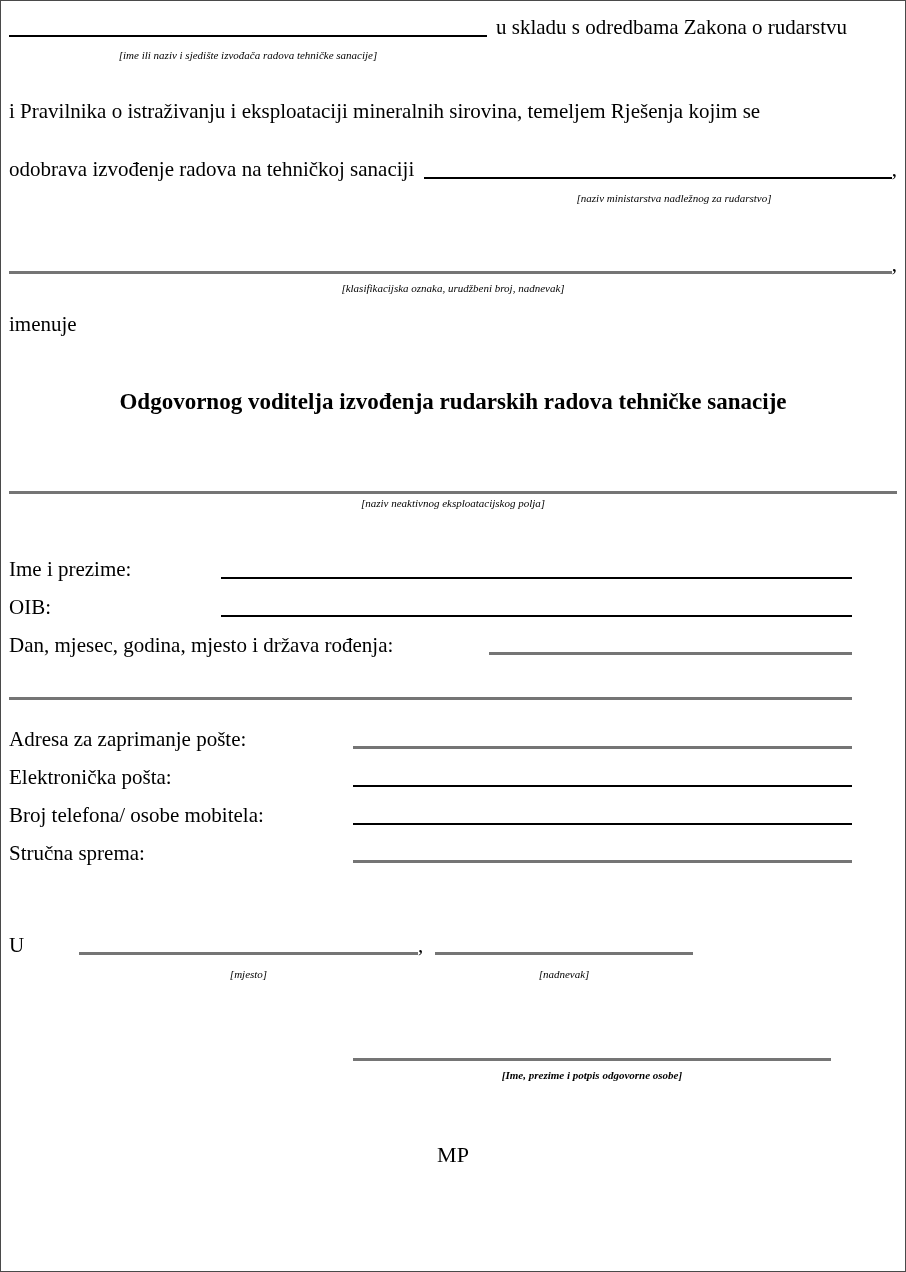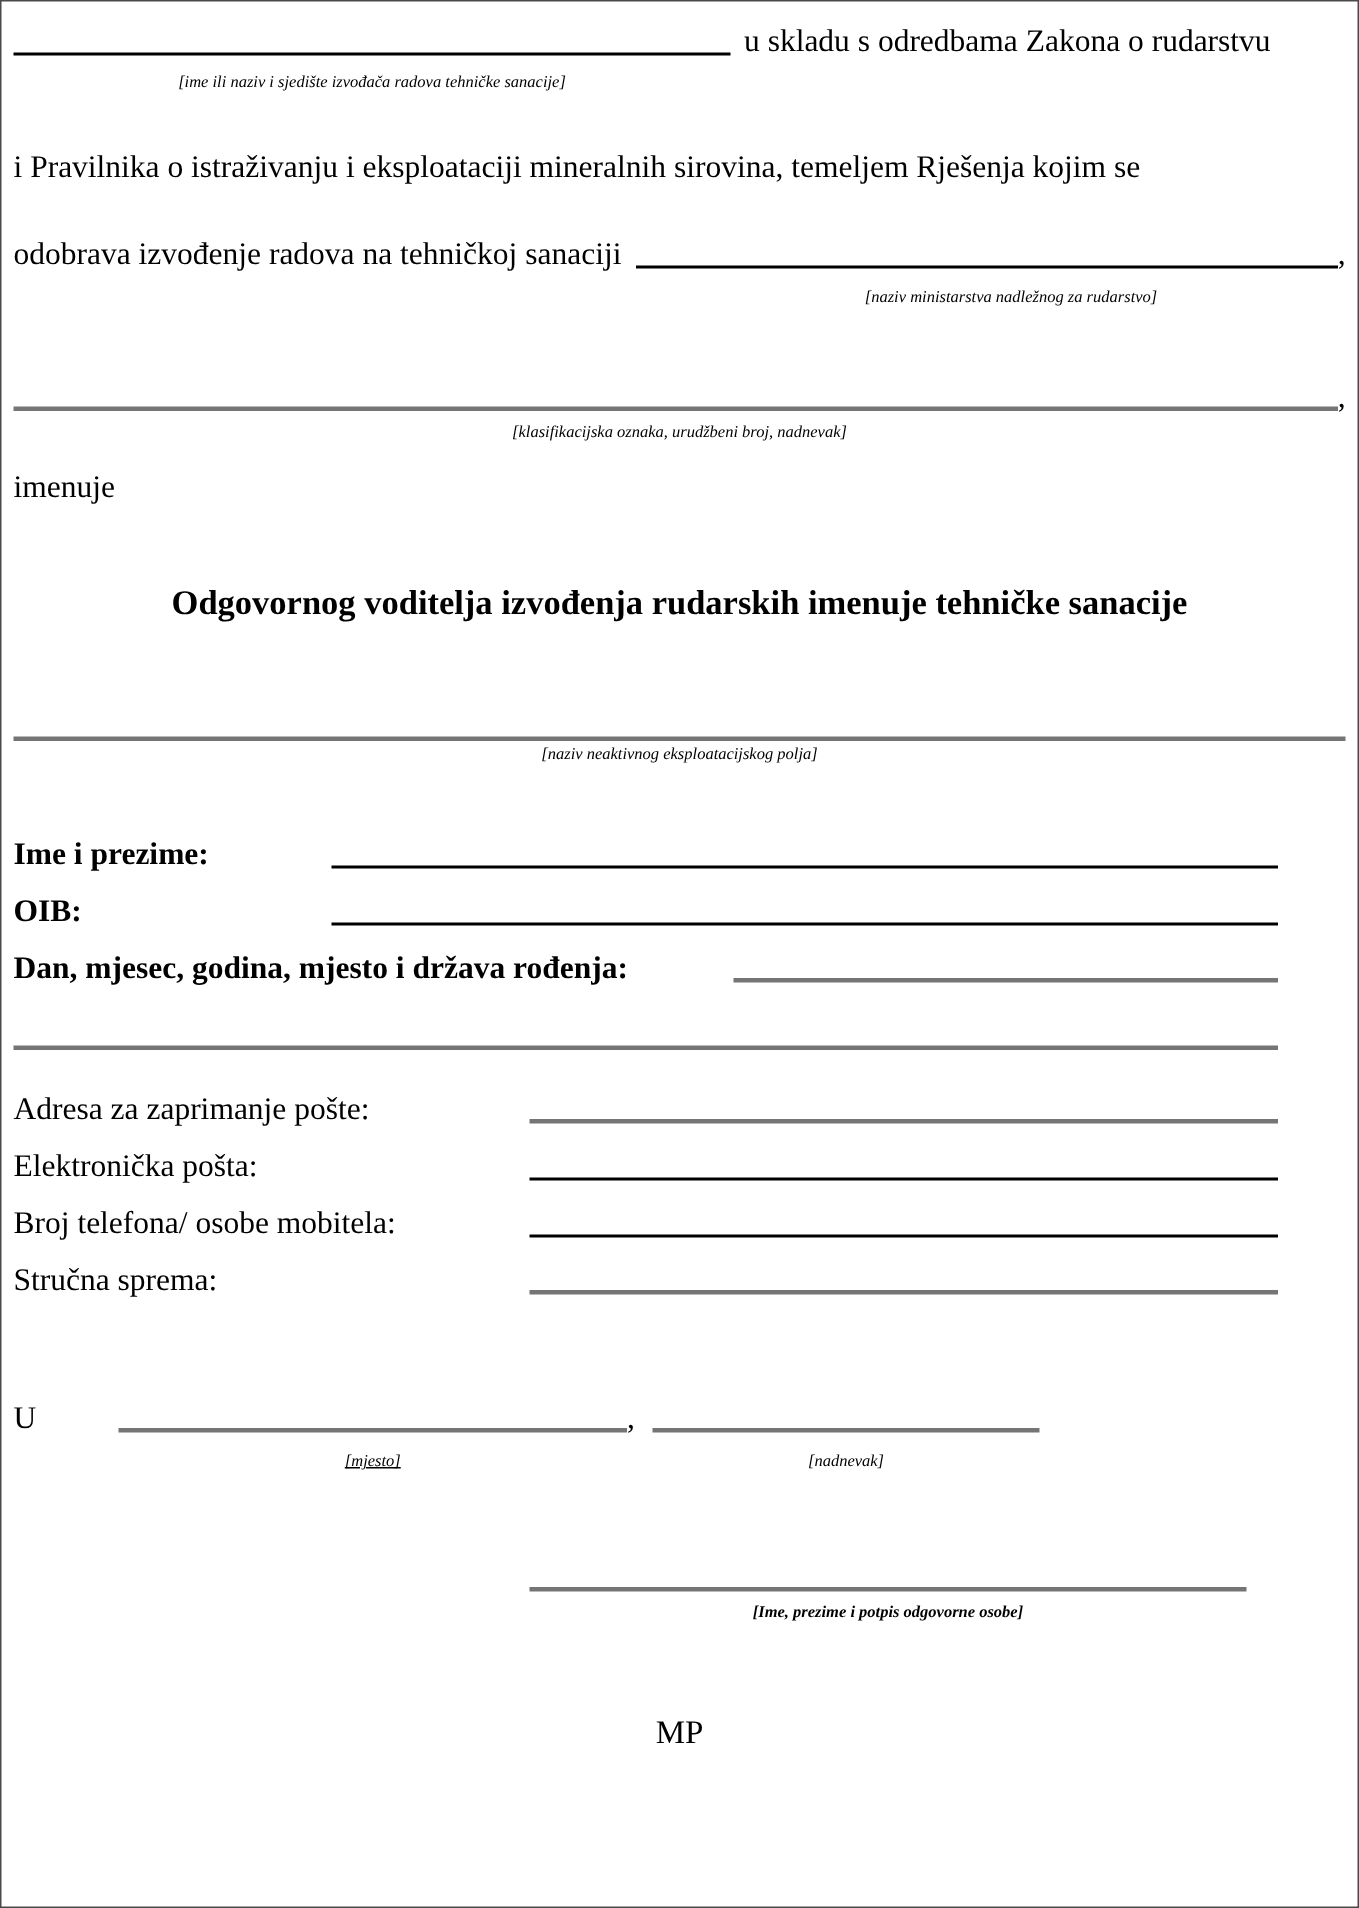--- a/index.html
+++ b/index.html
@@ -65,41 +65,41 @@
     margin-top: 50px;
     text-align: center;
     font-weight: bold;
     font-size: 23px;
     white-space: nowrap;
   }
 
   .fieldname-row { margin-top: 70px; }
   .caption-fieldname { margin-top: 6px; }
 
-  .fields-a { margin-top: 47px; font-weight: bold; }
+  .fields-a { margin-top: 47px; }
   .field-row { height: 38px; }
   .label-a { display: inline-block; width: 212px; }
   .label-birth { display: inline-block; width: 480px; }
   .label-b { display: inline-block; width: 344px; }
   .field-line { margin-right: 45px; }
 
   .birth-cont-line {
     height: 0;
     border-bottom: 3px solid #757575;
     margin: 26px 45px 0 0;
   }
   .fields-b { margin-top: 27px; }
 
   .placedate-row { margin-top: 54px; }
   .u-label { display: inline-block; width: 70px; }
   .place-line { width: 339px; }
   .pd-comma { display: inline-block; width: 17px; text-align: left; }
   .date-line { width: 258px; }
   .placedate-captions { margin-top: 10px; display: flex; }
-  .cap-place { width: 339px; margin-left: 70px; text-decoration: underline; }
+  .cap-place { width: 339px; margin-left: 70px; }
   .cap-date { width: 258px; margin-left: 17px; }
 
   .signature-block { margin-left: 344px; margin-top: 76px; width: 478px; }
   .signature-line {
     height: 0;
     border-bottom: 3px solid #757575;
   }
   .caption-signature { margin-top: 8px; font-weight: bold; }
 
   .stamp {
@@ -129,21 +129,21 @@
   <div class="caption caption-ministry">[naziv ministarstva nadležnog za rudarstvo]</div>
 
   <div class="row classification-row">
     <span class="fill gray flex1"></span>
     <span>,</span>
   </div>
   <div class="caption caption-classification">[klasifikacijska oznaka, urudžbeni broj, nadnevak]</div>
 
   <div class="appoints">imenuje</div>
 
-  <div class="heading">Odgovornog voditelja izvođenja rudarskih imenuje tehničke sanacije</div>
+  <div class="heading">Odgovornog voditelja izvođenja rudarskih radova tehničke sanacije</div>
 
   <div class="row fieldname-row">
     <span class="fill gray flex1"></span>
   </div>
   <div class="caption caption-fieldname">[naziv neaktivnog eksploatacijskog polja]</div>
 
   <div class="fields-a">
     <div class="row field-row">
       <span class="label-a nowrap">Ime i prezime:</span>
       <span class="fill flex1 field-line"></span>

